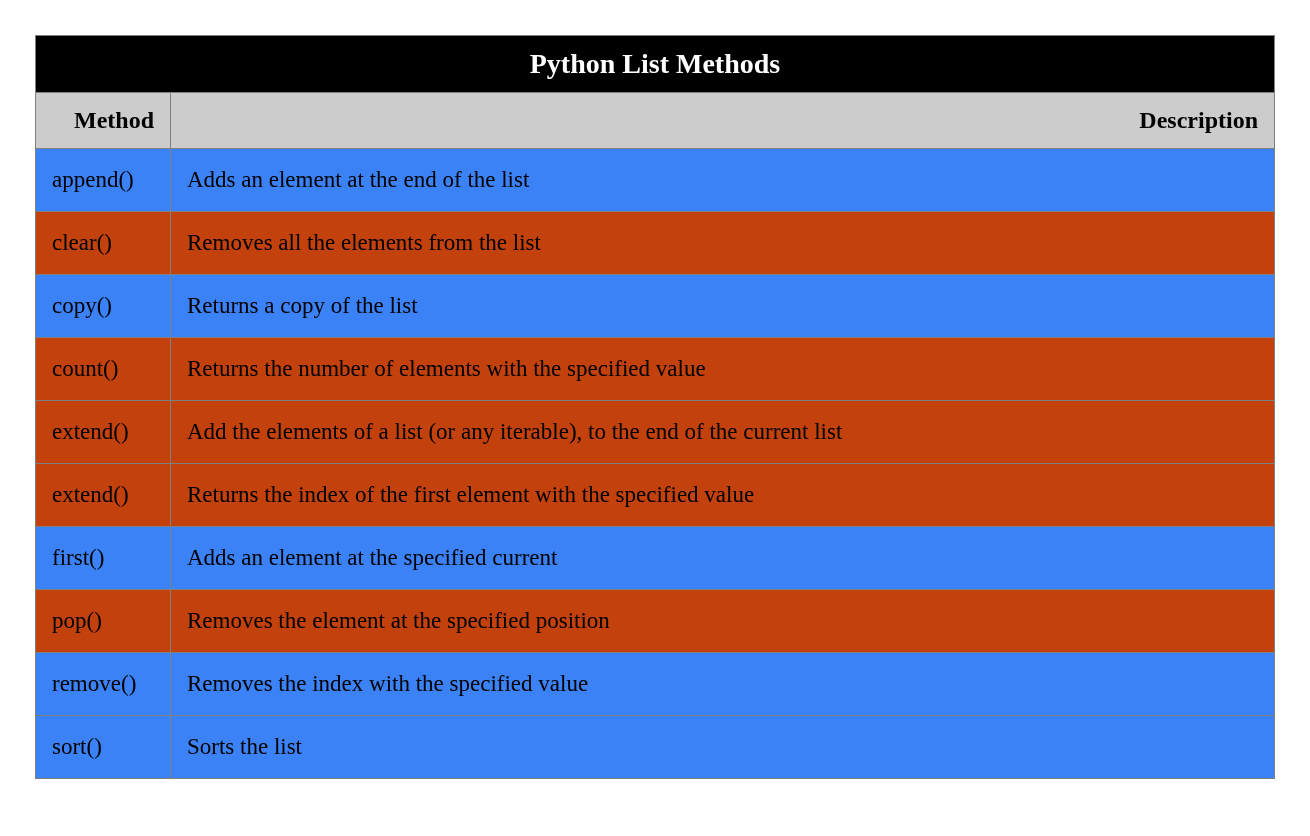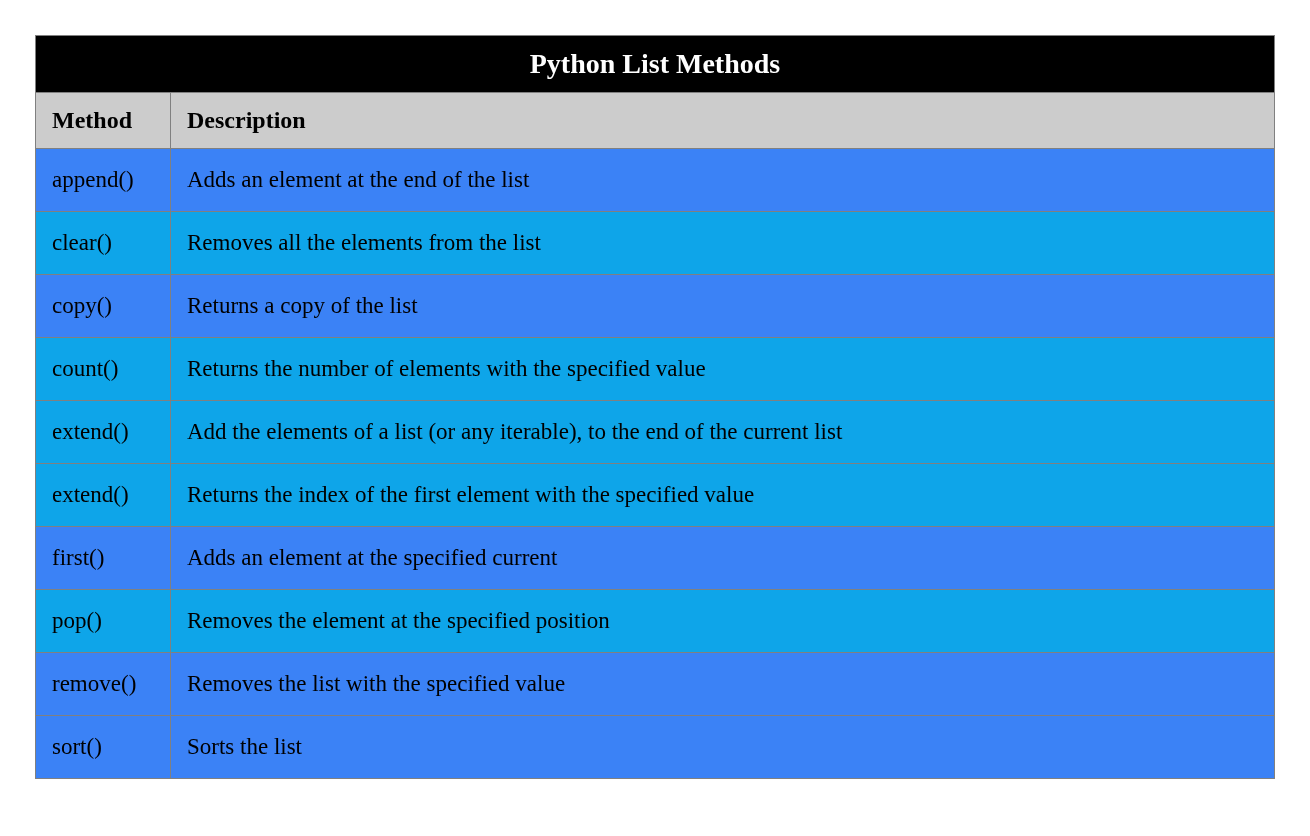--- a/index.html
+++ b/index.html
@@ -20,41 +20,41 @@
     .title-row {
       background: #000000;
       color: #ffffff;
       text-align: center;
       font-weight: bold;
       font-size: 28px;
       padding: 12px;
     }
     th {
       background: #cccccc;
-      text-align: left;
+      text-align: right;
       font-weight: bold;
       font-size: 24px;
       padding: 14px 16px;
       border: 1px solid #808080;
       color: #000000;
     }
     td {
       padding: 18px 16px;
       font-size: 23px;
       border: 1px solid #808080;
       color: #000000;
     }
     .method-col {
       width: 135px;
     }
     .row-even {
       background: #3b82f6;
     }
     .row-odd {
-      background: #0ea5e9;
+      background: #c2410c;
     }
   </style>
 </head>
 <body>
 
 <table>
   <tbody>
       <tr>
     <td colspan="2" class="title-row">Python List Methods</td>
   </tr>
@@ -89,20 +89,20 @@
   <tr class="row-even">
     <td class="method-col">first()</td>
     <td>Adds an element at the specified current</td>
   </tr>
   <tr class="row-odd">
     <td class="method-col">pop()</td>
     <td>Removes the element at the specified position</td>
   </tr>
   <tr class="row-even">
     <td class="method-col">remove()</td>
-    <td>Removes the list with the specified value</td>
+    <td>Removes the index with the specified value</td>
   </tr>
   <tr class="row-even">
     <td class="method-col">sort()</td>
     <td>Sorts the list</td>
   </tr>
 </tbody>
   </table>
 
 </body></html>

